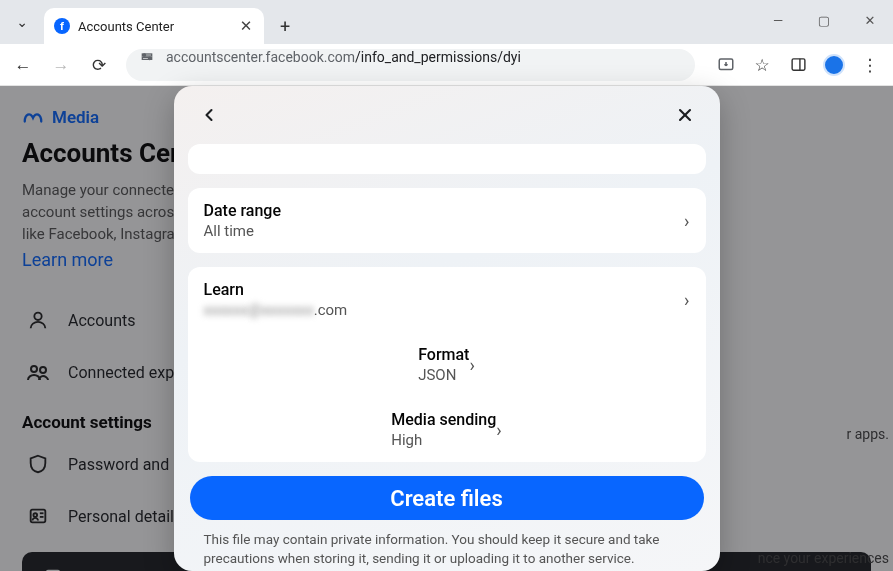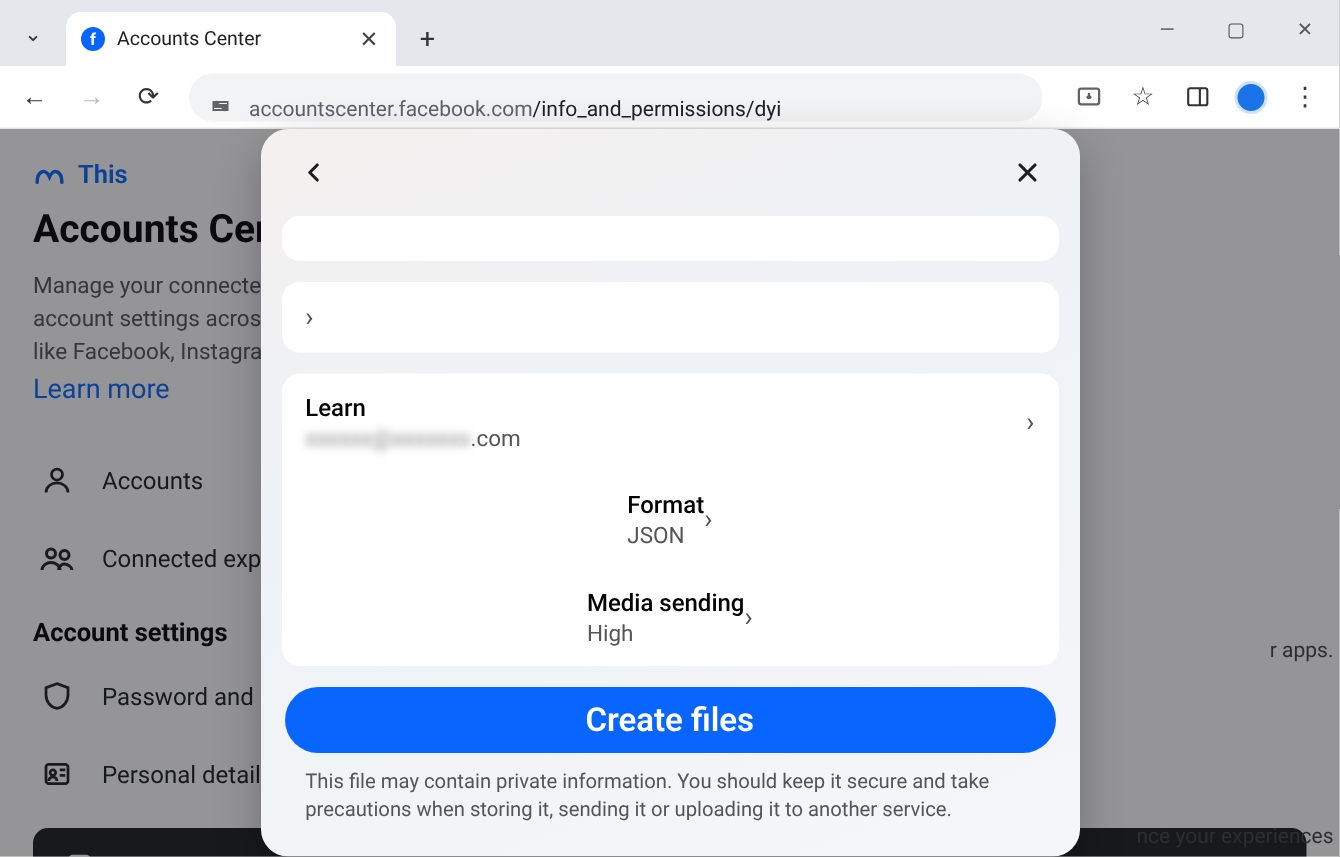--- a/index.html
+++ b/index.html
@@ -13,21 +13,21 @@
   .tab-fav { width: 16px; height: 16px; border-radius: 50%; background: #0866ff; display:flex; align-items:center; justify-content:center; color:#fff; font-weight:700; font-size:11px;}
   .tab-title { font-size: 13px; color: #222; flex: 1; }
   .tab-close { width: 16px; height: 16px; display:flex; align-items:center; justify-content:center; color:#444; font-size:15px;}
   .newtab { width: 30px; height: 30px; display:flex; align-items:center; justify-content:center; color:#333; font-size:18px; margin-left:6px; margin-bottom:3px;}
   .win-controls { position:absolute; right:0; top:0; display:flex; height:40px;}
   .win-btn { width:46px; display:flex; align-items:center; justify-content:center; color:#555; font-size:13px;}
 
   .chrome-toolbar { height: 42px; background:#fff; border-bottom:1px solid #e3e3e3; display:flex; align-items:center; padding: 0 6px; gap:4px;}
   .tb-btn { width:34px; height:34px; display:flex; align-items:center; justify-content:center; color:#333; font-size:17px; border-radius:50%;}
   .tb-btn.disabled { color:#b9b9b9; }
-  .omnibox { flex:1; height:32px; background:#f1f3f4; border-radius:16px; display:flex; align-items:flex-end; padding:0 12px; gap:10px; margin:0 6px;}
+  .omnibox { flex:1; height:32px; background:#f1f3f4; border-radius:16px; display:flex; align-items:flex-start; padding:0 12px; gap:10px; margin:0 6px;}
   .omni-icon { width:18px; height:18px; display:flex; align-items:center; justify-content:center; color:#5f6368; font-size:13px;}
   .url { font-size:14px; color:#202124; }
   .url .muted { color:#5f6368; }
   .tb-right { display:flex; align-items:center; gap:2px; padding-left:4px;}
   .avatar-dot { width:22px; height:22px; border-radius:50%; background:#1a73e8; display:inline-block; border:2px solid #cfe2fb;}
 
   
   .page { position:absolute; top:86px; left:0; right:0; bottom:0; background:#fff; padding: 20px 22px;}
   .meta-brand { display:flex; align-items:center; gap:8px; color:#0866ff; font-weight:600; font-size:17px; margin-bottom:10px;}
   .meta-logo { width:22px; height:22px; }
@@ -116,21 +116,21 @@
       </div>
     <div class="tb-btn">⋮</div>
   </div>
 </div>
 
 <div class="page">
   <div class="meta-brand">
     <svg class="meta-logo" viewBox="0 0 48 32">
         <path d="M6 26 C 6 10, 18 4, 24 18 C 30 4, 42 10, 42 26" stroke="#0866ff" stroke-width="5" fill="none" stroke-linecap="round"></path>
       </svg>
-    <span>This</span>
+    <span>Media</span>
   </div>
   <h1 class="page-h1">Accounts Center</h1>
   <div class="page-desc">
     <span>Manage your connected ex</span><br>
     <span>account settings across Me</span><br>
     <span>like Facebook, Instagram a</span>
   </div>
   <a class="learn">Learn more</a>
 
   <div class="nav">
@@ -210,20 +210,24 @@
           <line x1="18" y1="6" x2="6" y2="18"></line>
         </svg>
     </div>
   </div>
 
   <div class="modal-body">
     <div class="card empty"></div>
 
     <div class="card">
       <div class="row">
+        <div class="row-text">
+          <div class="label">Date range</div>
+          <div class="value">All time</div>
+        </div>
         <span class="chev">›</span>
       </div>
     </div>
 
     <div class="card">
       <div class="row">
         <div class="row-text">
           <div class="label">Learn</div>
           <div class="value"><span class="blurred">xxxxxx</span><span class="blurred">@xxxxxxx</span><span>.com</span></div>
         </div>

